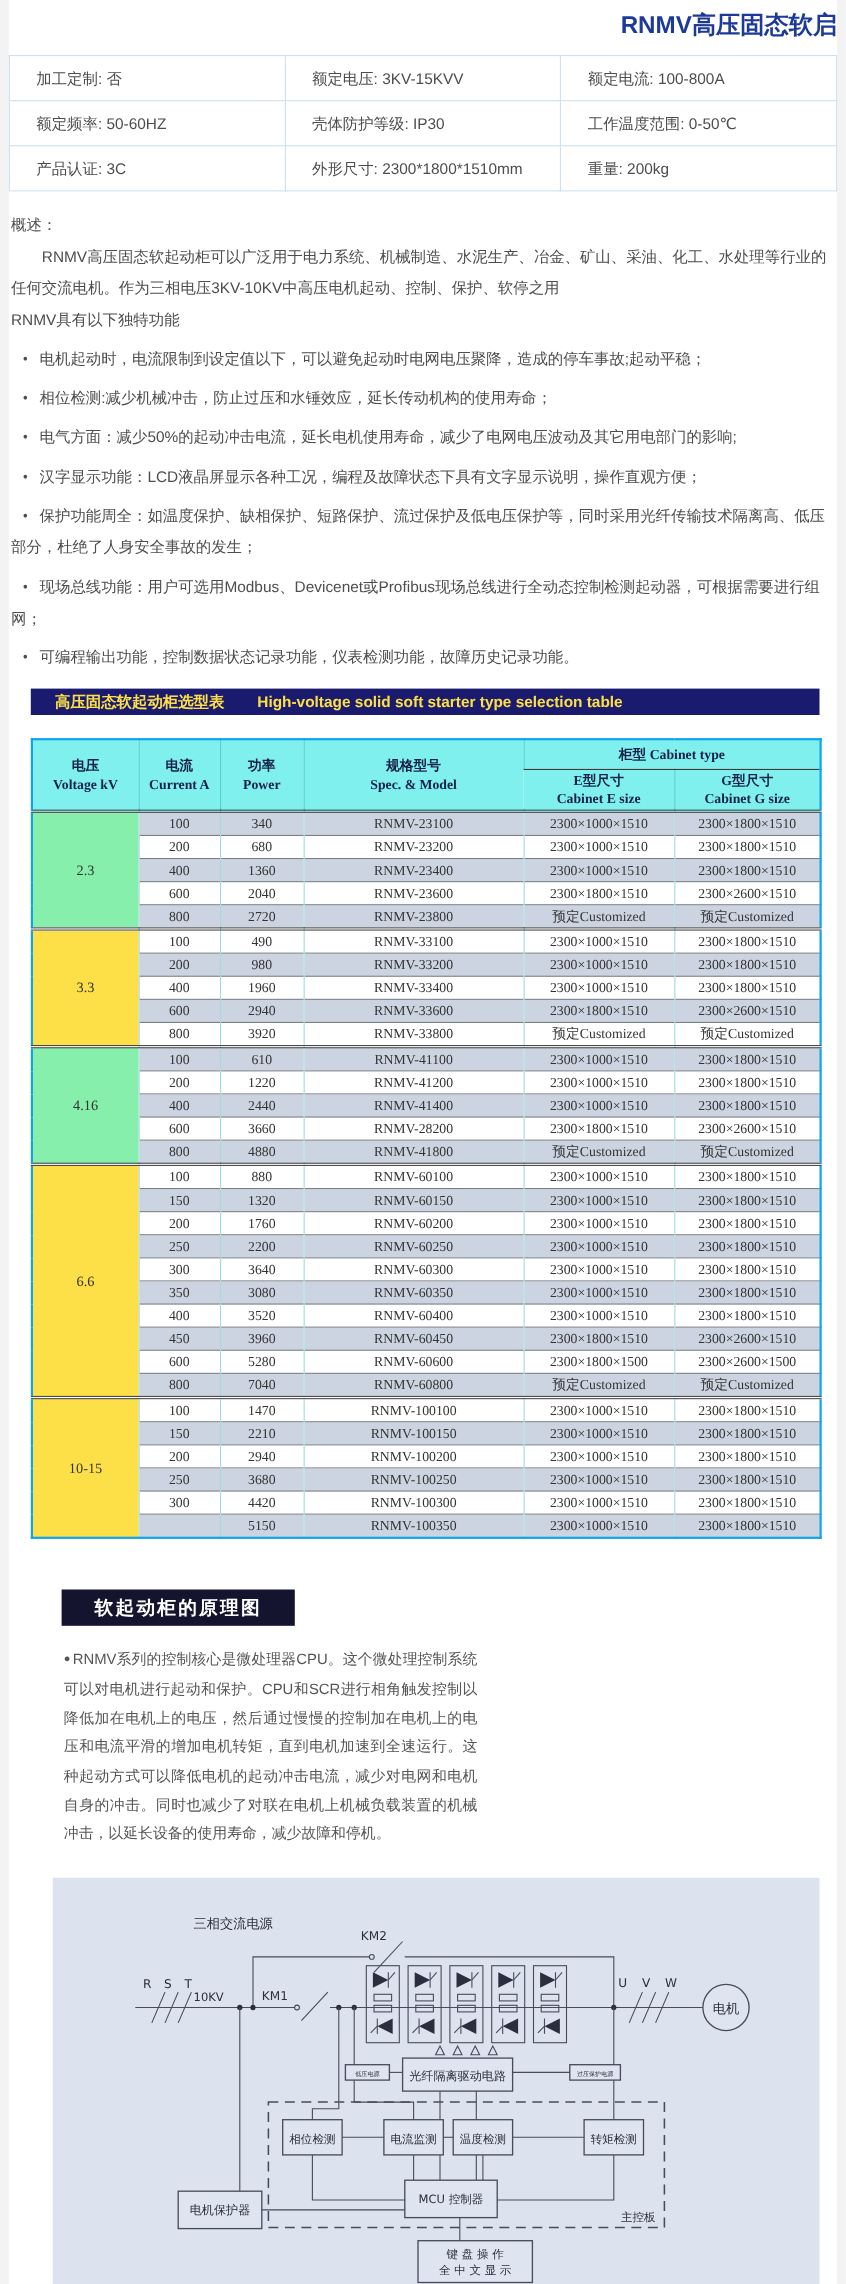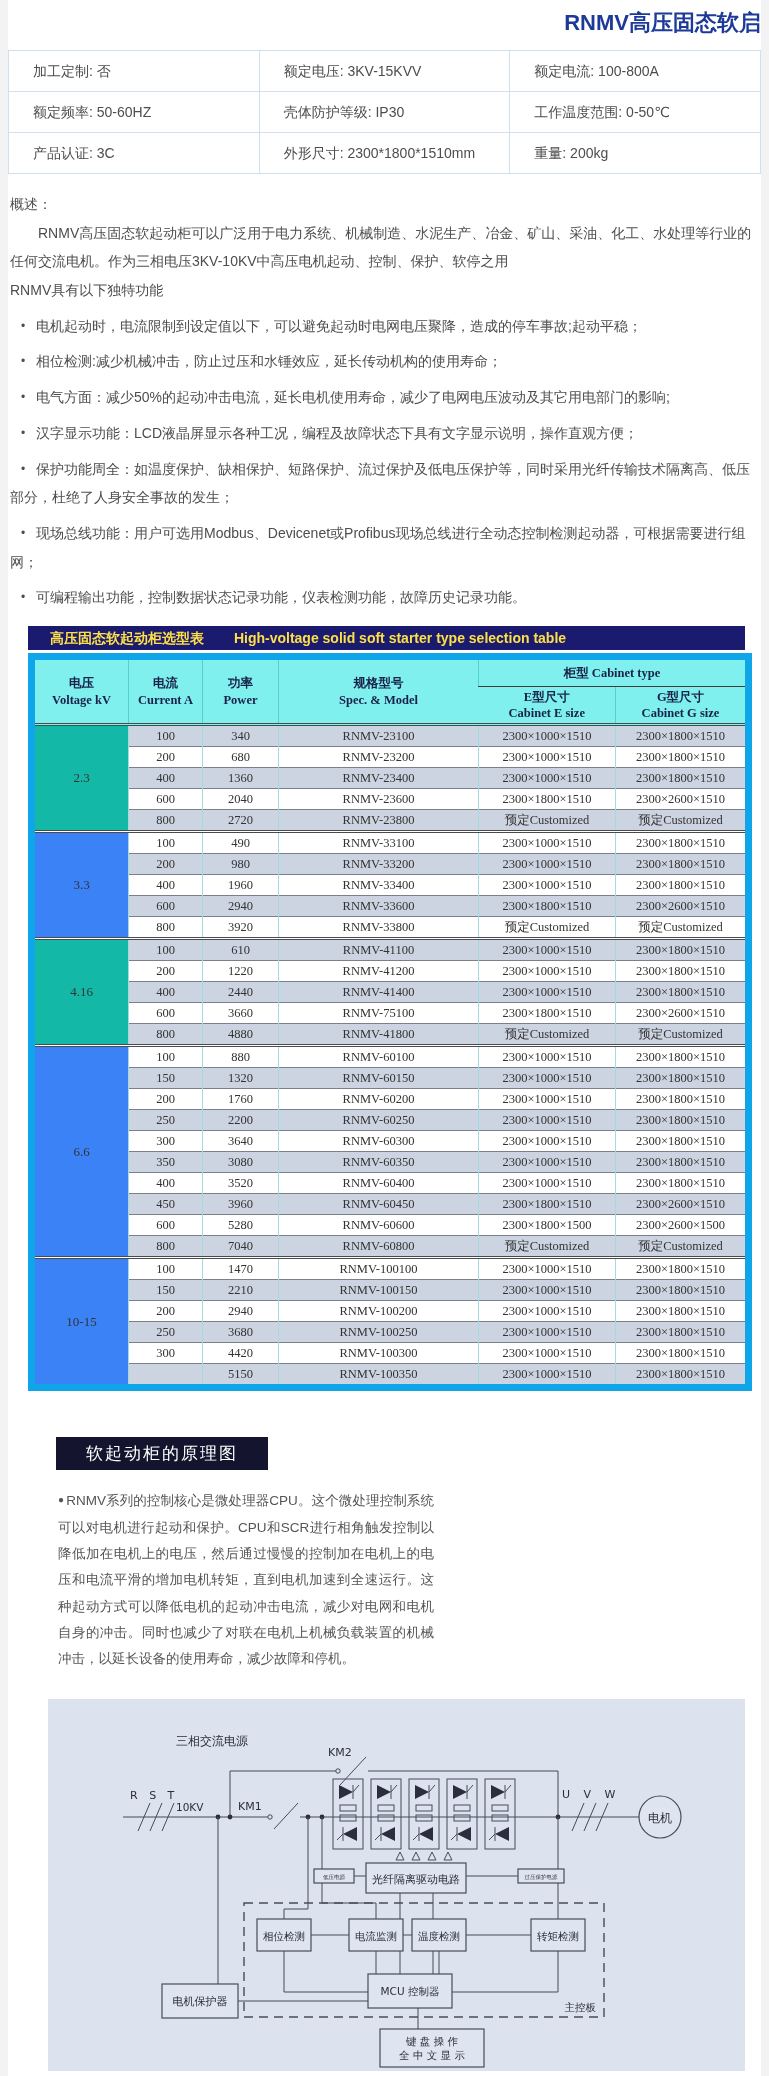--- a/index.html
+++ b/index.html
@@ -19,37 +19,37 @@
   .intro p{margin:0;}
   .intro .ind{text-indent:2em;}
   .features{margin-top:4px;}
   .features .item{margin:7px 0;}
   .features .b{display:inline-block;width:26px;text-align:center;font-size:12px;vertical-align:1px;}
   
   .sel-wrap{width:717px;margin:14px 0 0 20px;}
   .sel-title{background:#1a1a6e;color:#fde047;height:24px;line-height:24px;
     padding-left:22px;font-size:14px;font-weight:bold;white-space:nowrap;}
   .sel-title .en{margin-left:26px;font-weight:bold;}
-  table.sel{border-collapse:collapse;width:100%;table-layout:fixed;margin-top:3px;
-    border:7px solid #0ea5e9;font-family:"Liberation Serif","DejaVu Serif",serif;}
+  table.sel{border-collapse:collapse;width:100%;table-layout:fixed;margin-top:21px;
+    border:2px solid #0ea5e9;font-family:"Liberation Serif","DejaVu Serif",serif;}
   table.sel th{background:#7ff0ee;color:#18214a;font-size:12.5px;font-weight:bold;
     border-left:1px solid #57cfcf;padding:2px 0;line-height:1.3;}
   table.sel th:first-child{border-left:none;}
   table.sel th.cab{border-bottom:1px solid #3c3c3c;height:22px;}
   table.sel th .en{font-weight:bold;}
   table.sel td{font-size:12.5px;color:#333;text-align:center;height:20px;line-height:20px;
     padding:0;border-left:1px solid #a2dbde;border-top:1px solid #7a7f8a;
     white-space:nowrap;overflow:hidden;}
-  table.sel td.vcell{background:#3b82f6;font-size:13px;border-left:none;}
+  table.sel td.vcell{background:#fde047;font-size:13px;border-left:none;}
   table.sel tbody.group{border-top:3px double #4a4a4a;}
   table.sel tr.shade td{background:#cdd4e1;}
-  table.sel tr.shade td.vcell{background:#14b8a6;}
+  table.sel tr.shade td.vcell{background:#86efac;}
   
   .principle{margin:46px 0 0 48px;}
-  .principle-header{display:inline-block;background:#14142e;color:#fff;font-weight:normal;
+  .principle-header{display:inline-block;background:#14142e;color:#fff;font-weight:bold;
     font-size:17px;padding:5px 30px;letter-spacing:2px;}
   .principle-text{width:376px;font-size:13.5px;line-height:1.95;color:#555;
     margin:18px 0 0 2px;text-align:justify;}
   .principle-text .pb{margin-right:2px;font-size:10px;vertical-align:2px;}
   
   .diagram-panel{width:697px;height:372px;background:#dce2ee;margin:26px 0 0 40px;}
   svg .w{stroke:#474b5c;fill:none;stroke-width:1;}
   svg .box{stroke:#474b5c;fill:#dfe5f0;stroke-width:1.2;}
   svg .dash{stroke:#474b5c;fill:none;stroke-width:1.4;stroke-dasharray:9 6;}
   svg text{fill:#2b2e3e;font-family:"DejaVu Sans",sans-serif;}
@@ -231,21 +231,21 @@
           <tr class="shade">
             <td>400</td>
             <td>2440</td>
             <td>RNMV-41400</td>
             <td>2300×1000×1510</td>
             <td>2300×1800×1510</td>
           </tr>
           <tr>
             <td>600</td>
             <td>3660</td>
-            <td>RNMV-75100</td>
+            <td>RNMV-28200</td>
             <td>2300×1800×1510</td>
             <td>2300×2600×1510</td>
           </tr>
           <tr class="shade">
             <td>800</td>
             <td>4880</td>
             <td>RNMV-41800</td>
             <td>预定Customized</td>
             <td>预定Customized</td>
           </tr>

